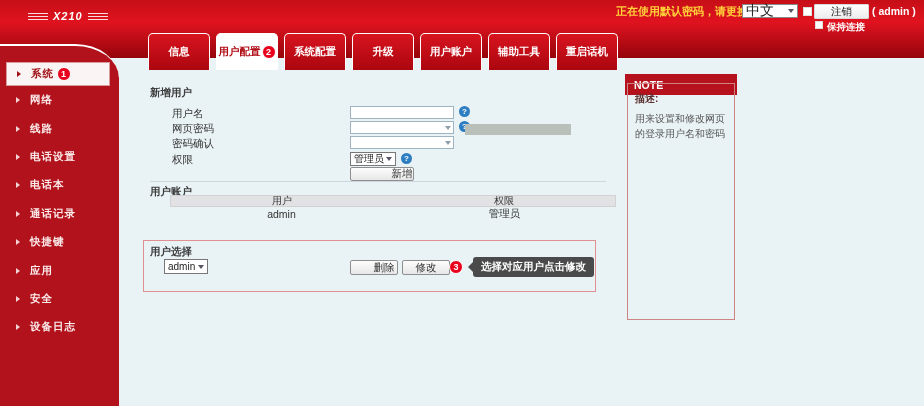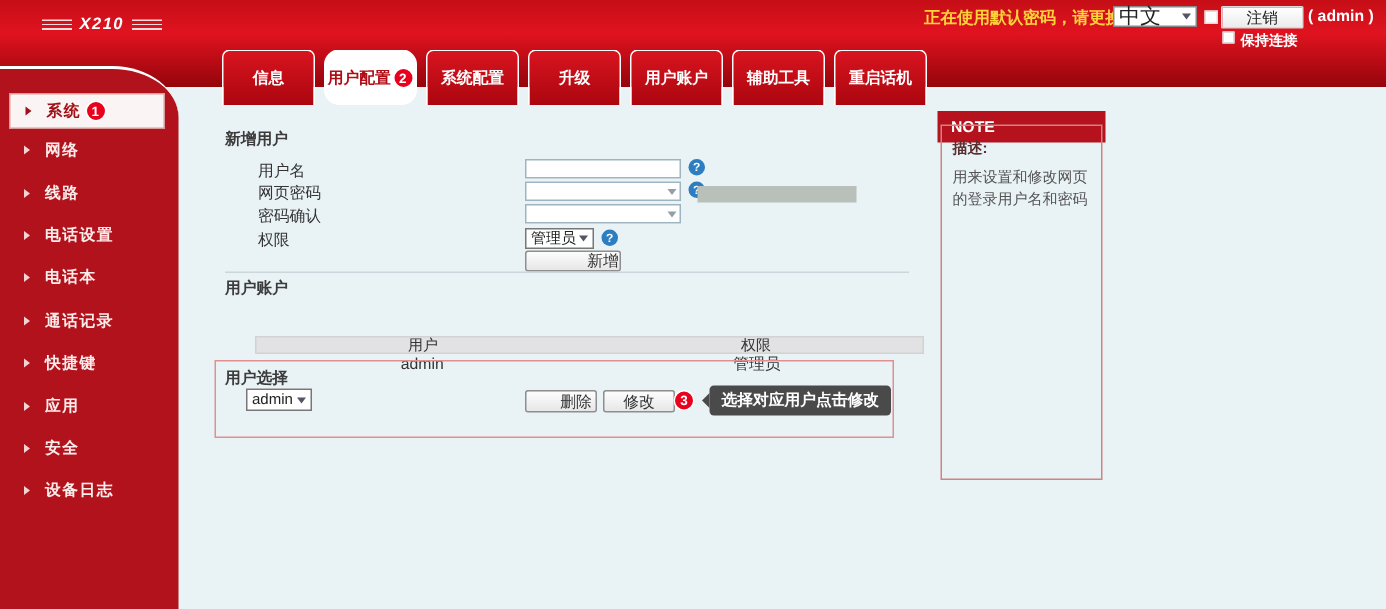--- a/index.html
+++ b/index.html
@@ -28,21 +28,21 @@
   .keepalive { position:absolute; left:815px; top:21px; display:flex; gap:4px;
     color:#fff; font-size:9.5px; font-weight:bold; }
   .chk-keep { width:8px; height:8px; }
 
   
   .tab { position:absolute; top:33px; width:62px; height:37px; border:1px solid #fff;
     border-bottom:none; border-radius:5px 5px 0 0;
     background:linear-gradient(180deg,#d8141f,#ab060f);
     color:#fff; font-size:10.5px; font-weight:bold;
     display:flex; align-items:center; justify-content:center; cursor:pointer; }
-  .tab.active { background:#fff; color:#b00d16;border-radius:10px; }
+  .tab.active { background:#fff; color:#b00d16; }
 
   
   .badge { min-width:14px; height:14px; border-radius:50%; background:#e8001c; border:1.5px solid #fff;
     color:#fff; font-size:9px; font-weight:bold; display:inline-flex; align-items:center;
     justify-content:center; line-height:1; }
 
   
   .sidebar { position:absolute; left:0; top:44px; width:119px; height:362px; background:#b2121b;
     border-top:2px solid #fff; border-top-right-radius:44px 34px; }
   .nav { list-style:none; padding-top:16px; }
@@ -66,21 +66,21 @@
     justify-content:center; cursor:pointer; }
   .graybar { position:absolute; left:465px; top:124px; width:106px; height:11px; background:#b9c0ba; }
   .dropdown { background:#fff; border:1px solid #777; font-size:10px; color:#222;
     display:flex; align-items:center; justify-content:space-between; padding:0 3px; cursor:pointer; }
   .priv-select { position:absolute; left:350px; top:152px; width:46px; height:14px; }
   .btn { background:linear-gradient(180deg,#fdfdfd,#e7e7e7); border:1px solid #8e8e8e; border-radius:2px;
     font-size:10.5px; color:#333; display:flex; align-items:center; justify-content:center; cursor:pointer; }
   .add-btn { position:absolute; left:350px; top:167px; width:64px; height:14px;padding-left:40px; }
   .divider { position:absolute; left:150px; top:181px; width:456px; height:1px; background:#ccd6dc; }
 
-  .acct-table { position:absolute; left:170px; top:195px; width:446px; font-size:10.5px; color:#333;margin-top:29px; }
+  .acct-table { position:absolute; left:170px; top:195px; width:446px; font-size:10.5px; color:#333; }
   .acct-head { display:flex; background:#e2e2e4; border:1px solid #d2d2d2; height:12px; align-items:center; }
   .acct-head div { flex:1; text-align:center; font-size:10px; }
   .acct-row { display:flex; height:14px; align-items:center; }
   .acct-row div { flex:1; text-align:center; }
 
   .user-sel-box { position:absolute; left:143px; top:240px; width:453px; height:52px;
     border:1px solid #e09090; }
   .user-select { position:absolute; left:164px; top:259px; width:44px; height:15px; }
   .del-btn { position:absolute; left:350px; top:260px; width:48px; height:15px;padding-left:20px; }
   .mod-btn { position:absolute; left:402px; top:260px; width:48px; height:15px; }

